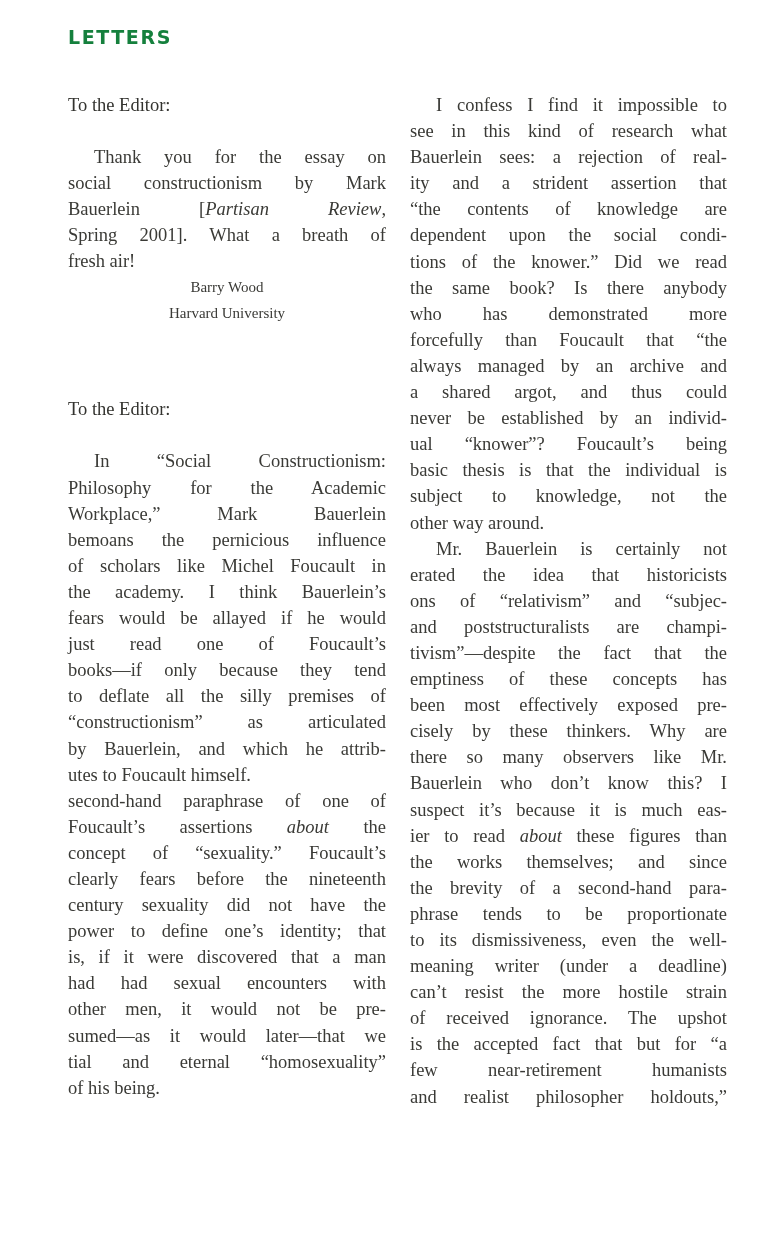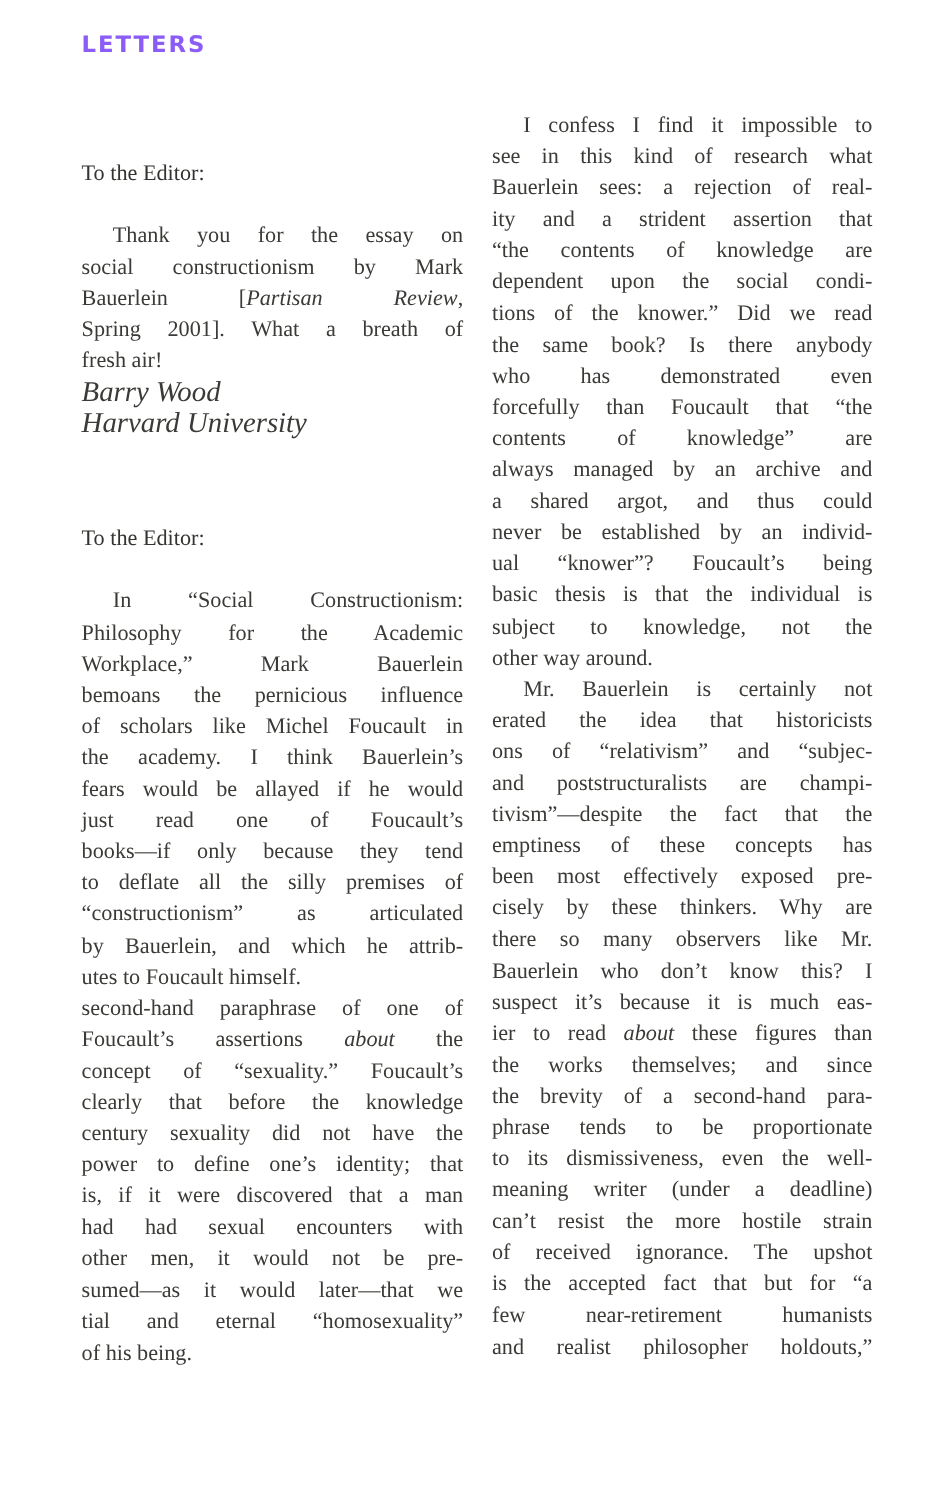--- a/index.html
+++ b/index.html
@@ -1,29 +1,29 @@
 <!DOCTYPE html>
 <html><head>
 <meta charset="utf-8">
 <style>
   html, body { margin: 0; padding: 0; background: #ffffff; }
   body { width: 783px; height: 1249px; position: relative; overflow: hidden;
          font-family: "Liberation Serif", "DejaVu Serif", serif; color: #3a3a36; }
   .section-title { position: absolute; left: 68px; top: 26px; margin: 0;
                    font-family: "DejaVu Sans", "Liberation Sans", sans-serif;
-                   font-weight: bold; font-size: 19px; letter-spacing: 1.6px; color: #8b5cf6; }
+                   font-weight: bold; font-size: 19px; letter-spacing: 1.6px; color: #15803d; }
   .col { position: absolute; top: 92px; width: 318px; }
-  .col-left { left: 68px; margin-top: 40px; }
+  .col-left { left: 68px; }
   .col-right { left: 410px; width: 317px; }
   .salutation { font-size: 18.5px; line-height: 26px; height: 26px; color: #33332f; margin: 0; }
   .line { font-size: 18.5px; line-height: 26.1px; height: 26.1px; white-space: nowrap;
           text-align: justify; text-align-last: justify; overflow: visible; }
   .line.last { text-align-last: left; }
   .line.indent { padding-left: 26px; }
-  .sig { font-size: 24px; line-height: 26px; height: 26px; text-align: left; font-style: italic; }
+  .sig { font-size: 15px; line-height: 26px; height: 26px; text-align: center; }
   .gap-sm { height: 26px; }
   .gap-md { height: 44px; }
   em { font-style: italic; }
 </style>
 </head>
 <body>
 
 <h1 class="section-title">LETTERS</h1>
 
 <div class="col col-left">
@@ -54,21 +54,21 @@
       <div class="line">books—if only because they tend</div>
       <div class="line">to deflate all the silly premises of</div>
       <div class="line">“constructionism” as articulated</div>
       <div class="line">by Bauerlein, and which he attrib-</div>
       <div class="line last">utes to Foucault himself.</div>
     </div>
   <div id="p1">
       <div class="line">second-hand paraphrase of one of</div>
       <div class="line">Foucault’s assertions <em>about</em> the</div>
       <div class="line">concept of “sexuality.” Foucault’s</div>
-      <div class="line">clearly that before the knowledge</div>
+      <div class="line">clearly fears before the nineteenth</div>
       <div class="line">century sexuality did not have the</div>
       <div class="line">power to define one’s identity; that</div>
       <div class="line">is, if it were discovered that a man</div>
       <div class="line">had had sexual encounters with</div>
       <div class="line">other men, it would not be pre-</div>
       <div class="line">sumed—as it would later—that we</div>
       <div class="line">tial and eternal “homosexuality”</div>
       <div class="line last">of his being.</div>
     </div>
 </div>
@@ -76,23 +76,22 @@
 <div class="col col-right">
   <div id="p2">
       <div class="line indent">I confess I find it impossible to</div>
       <div class="line">see in this kind of research what</div>
       <div class="line">Bauerlein sees: a rejection of real-</div>
       <div class="line">ity and a strident assertion that</div>
       <div class="line">“the contents of knowledge are</div>
       <div class="line">dependent upon the social condi-</div>
       <div class="line">tions of the knower.” Did we read</div>
       <div class="line">the same book? Is there anybody</div>
-      <div class="line">who has demonstrated even</div>
+      <div class="line">who has demonstrated more</div>
       <div class="line">forcefully than Foucault that “the</div>
-      <div class="line">contents of knowledge” are</div>
       <div class="line">always managed by an archive and</div>
       <div class="line">a shared argot, and thus could</div>
       <div class="line">never be established by an individ-</div>
       <div class="line">ual “knower”? Foucault’s being</div>
       <div class="line">basic thesis is that the individual is</div>
       <div class="line">subject to knowledge, not the</div>
       <div class="line last">other way around.</div>
     </div>
   <div id="p3">
       <div class="line indent">Mr. Bauerlein is certainly not</div>

